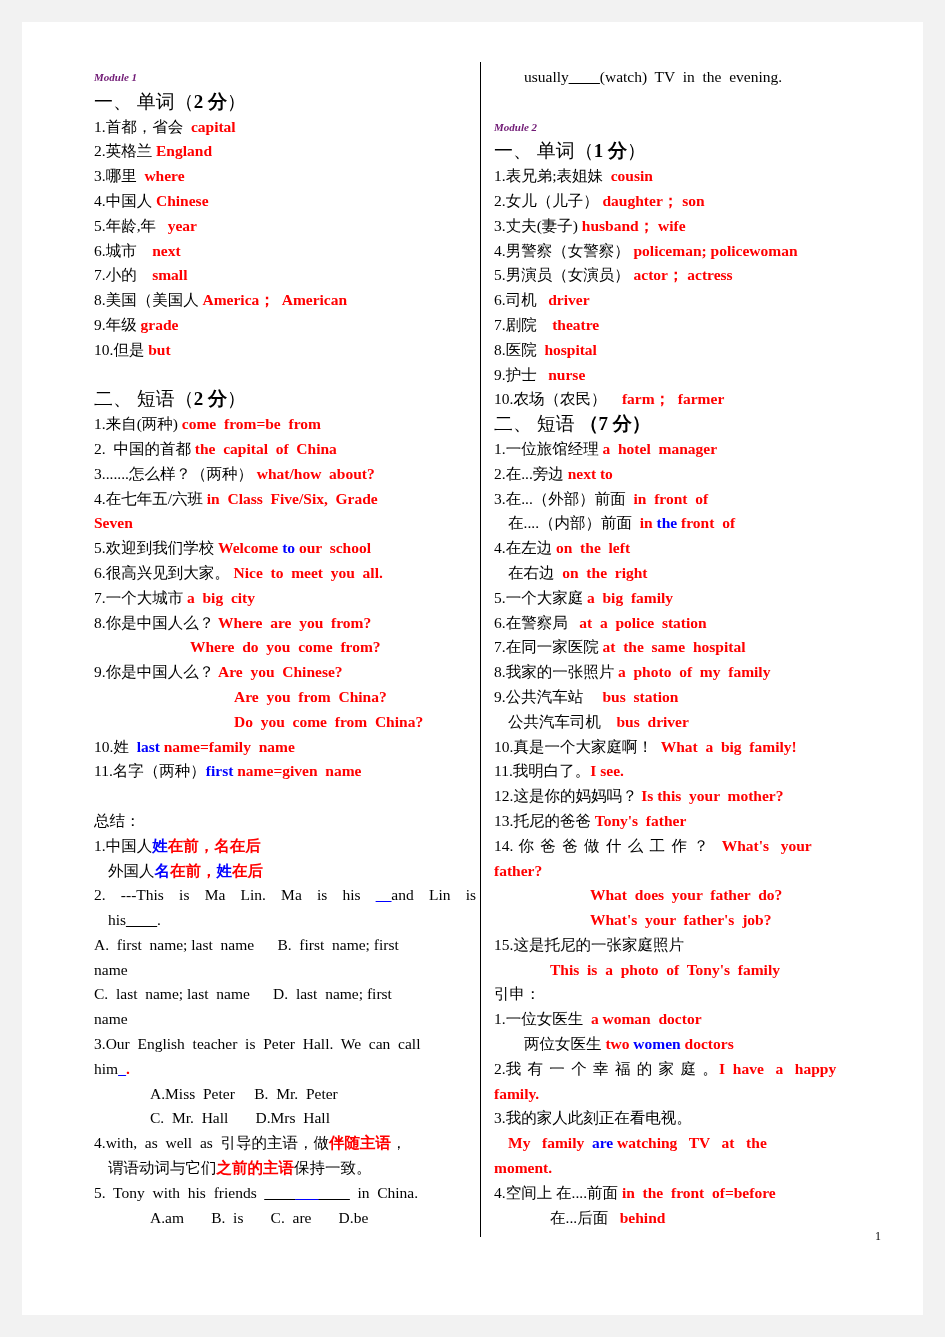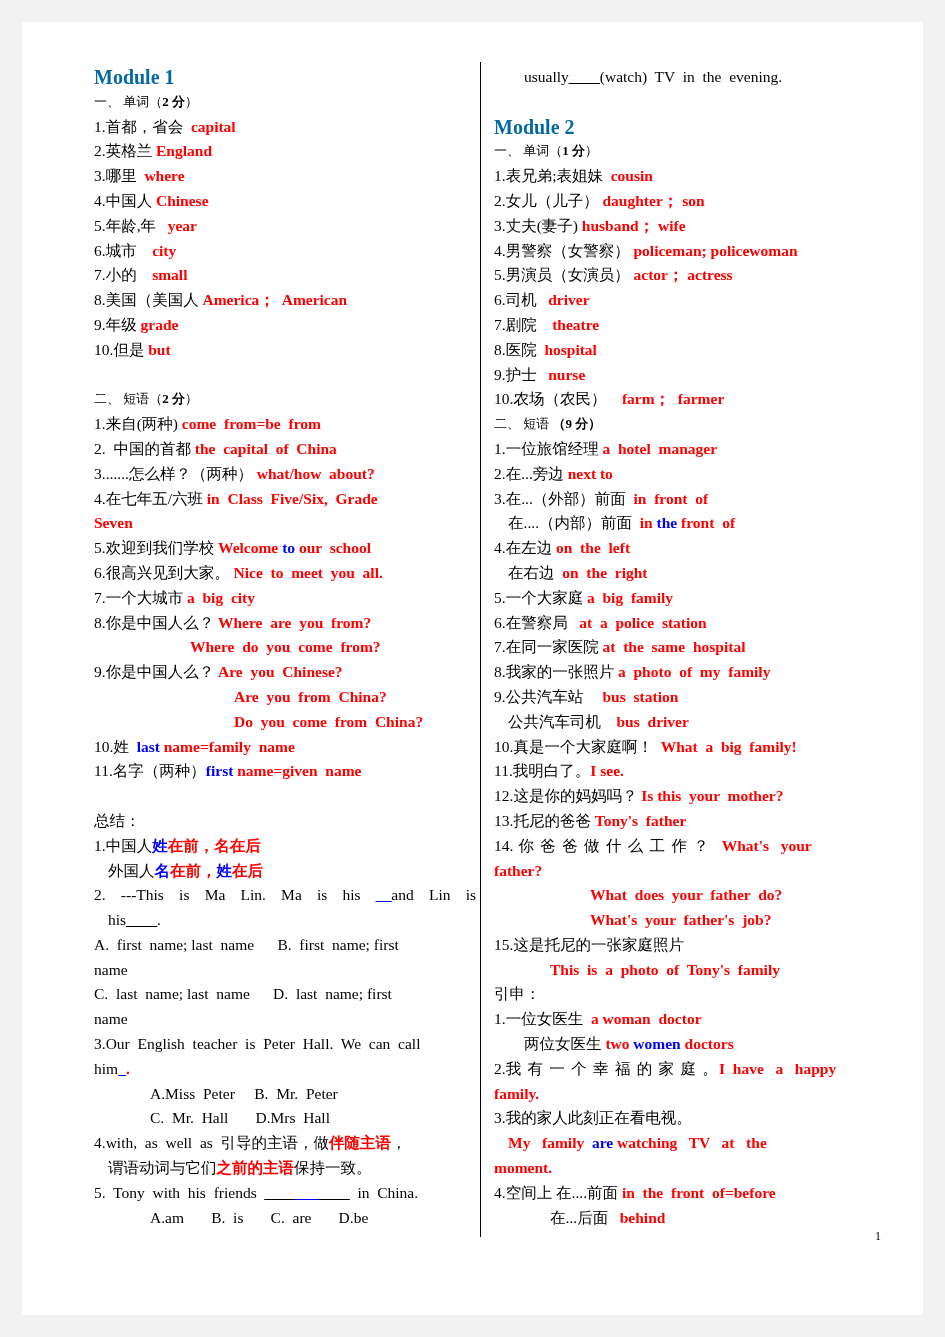--- a/index.html
+++ b/index.html
@@ -47,27 +47,28 @@
   .line {
     font-size: 15.5px;
     line-height: 24.8px;
     color: #000000;
     white-space: pre-wrap;
     word-wrap: break-word;
   }
   .line.just { text-align: justify; text-align-last: justify; }
   .line.blank { height: 24.8px; }
   .mod-title {
-    font-size: 20px;
+    font-size: 11px;
     line-height: 24.8px;
     font-weight: bold;
-    color: #0369a1;
+    color: #701a75;
+    font-style: italic;
   }
   .sec-title {
-    font-size: 13px;
+    font-size: 19px;
     line-height: 24.8px;
     color: #000000;
   }
   .sec-title .pts { font-weight: bold; }
   .r { color: #ff0000; font-weight: bold; }
   .b { color: #0000ff; font-weight: bold; }
   .k { color: #000000; }
   .ul { text-decoration: underline; }
   .ul-b { color: #0000ff; text-decoration: underline; margin-top: 8px; }
   .indent1 { padding-left: 14px; }
@@ -99,21 +100,21 @@
 
       <div class="mod-title">Module 1</div>
 
       <div class="sec-title"><span>一、 单词（</span><span class="pts">2 分</span><span>）</span></div>
 
       <div class="line"><span>1.</span><span>首都，省会</span><span class="r">&nbsp;&nbsp;<span>capital</span></span></div>
       <div class="line"><span>2.</span><span>英格兰</span><span class="r">&nbsp;<span>England</span></span></div>
       <div class="line"><span>3.</span><span>哪里</span><span class="r">&nbsp;&nbsp;<span>where</span></span></div>
       <div class="line"><span>4.</span><span>中国人</span><span class="r">&nbsp;<span>Chinese</span></span></div>
       <div class="line"><span>5.</span><span>年龄,年</span><span class="r">&nbsp;&nbsp;&nbsp;<span>year</span></span></div>
-      <div class="line"><span>6.</span><span>城市</span><span class="r">&nbsp;&nbsp;&nbsp;&nbsp;<span>city</span></span></div>
+      <div class="line"><span>6.</span><span>城市</span><span class="r">&nbsp;&nbsp;&nbsp;&nbsp;<span>next</span></span></div>
       <div class="line"><span>7.</span><span>小的</span><span class="r">&nbsp;&nbsp;&nbsp;&nbsp;<span>small</span></span></div>
       <div class="line"><span>8.</span><span>美国（美国人</span><span class="r">&nbsp;<span>America；  American</span></span></div>
       <div class="line"><span>9.</span><span>年级</span><span class="r">&nbsp;<span>grade</span></span></div>
       <div class="line"><span>10.</span><span>但是</span><span class="r">&nbsp;<span>but</span></span></div>
 
       <div class="line blank"></div>
 
       <div class="sec-title"><span>二、 短语（</span><span class="pts">2 分</span><span>）</span></div>
 
       <div class="line"><span>1.</span><span>来自(两种)</span><span class="r">&nbsp;<span>come  from=be  from</span></span></div>
@@ -173,21 +174,21 @@
       <div class="line"><span>2.</span><span>女儿（儿子）</span><span class="r">&nbsp;<span>daughter； son</span></span></div>
       <div class="line"><span>3.</span><span>丈夫(妻子)</span><span class="r">&nbsp;<span>husband； wife</span></span></div>
       <div class="line"><span>4.</span><span>男警察（女警察）</span><span class="r">&nbsp;<span>policeman; policewoman</span></span></div>
       <div class="line"><span>5.</span><span>男演员（女演员）</span><span class="r">&nbsp;<span>actor； actress</span></span></div>
       <div class="line"><span>6.</span><span>司机</span><span class="r">&nbsp;&nbsp;&nbsp;<span>driver</span></span></div>
       <div class="line"><span>7.</span><span>剧院</span><span class="r">&nbsp;&nbsp;&nbsp;&nbsp;<span>theatre</span></span></div>
       <div class="line"><span>8.</span><span>医院</span><span class="r">&nbsp;&nbsp;<span>hospital</span></span></div>
       <div class="line"><span>9.</span><span>护士</span><span class="r">&nbsp;&nbsp;&nbsp;<span>nurse</span></span></div>
       <div class="line"><span>10.</span><span>农场（农民）</span><span class="r">&nbsp;&nbsp;&nbsp;&nbsp;<span>farm；  farmer</span></span></div>
 
-      <div class="sec-title"><span>二、 短语</span>&nbsp;<span class="pts">（9 分）</span></div>
+      <div class="sec-title"><span>二、 短语</span>&nbsp;<span class="pts">（7 分）</span></div>
 
       <div class="line"><span>1.</span><span>一位旅馆经理</span><span class="r">&nbsp;<span>a  hotel  manager</span></span></div>
       <div class="line"><span>2.</span><span>在...旁边</span><span class="r">&nbsp;<span>next to</span></span></div>
       <div class="line"><span>3.</span><span>在...（外部）前面</span><span class="r">&nbsp;&nbsp;<span>in  front  of</span></span></div>
       <div class="line indent1"><span>在....（内部）前面</span>&nbsp;&nbsp;<span class="r">in</span>&nbsp;<span class="b">the</span>&nbsp;<span class="r">front  of</span></div>
       <div class="line"><span>4.</span><span>在左边</span><span class="r">&nbsp;<span>on  the  left</span></span></div>
       <div class="line indent1"><span>在右边</span><span class="r">&nbsp;&nbsp;<span>on  the  right</span></span></div>
       <div class="line"><span>5.</span><span>一个大家庭</span><span class="r">&nbsp;<span>a  big  family</span></span></div>
       <div class="line"><span>6.</span><span>在警察局</span><span class="r">&nbsp;&nbsp;&nbsp;<span>at  a  police  station</span></span></div>
       <div class="line"><span>7.</span><span>在同一家医院</span><span class="r">&nbsp;<span>at  the  same  hospital</span></span></div>

